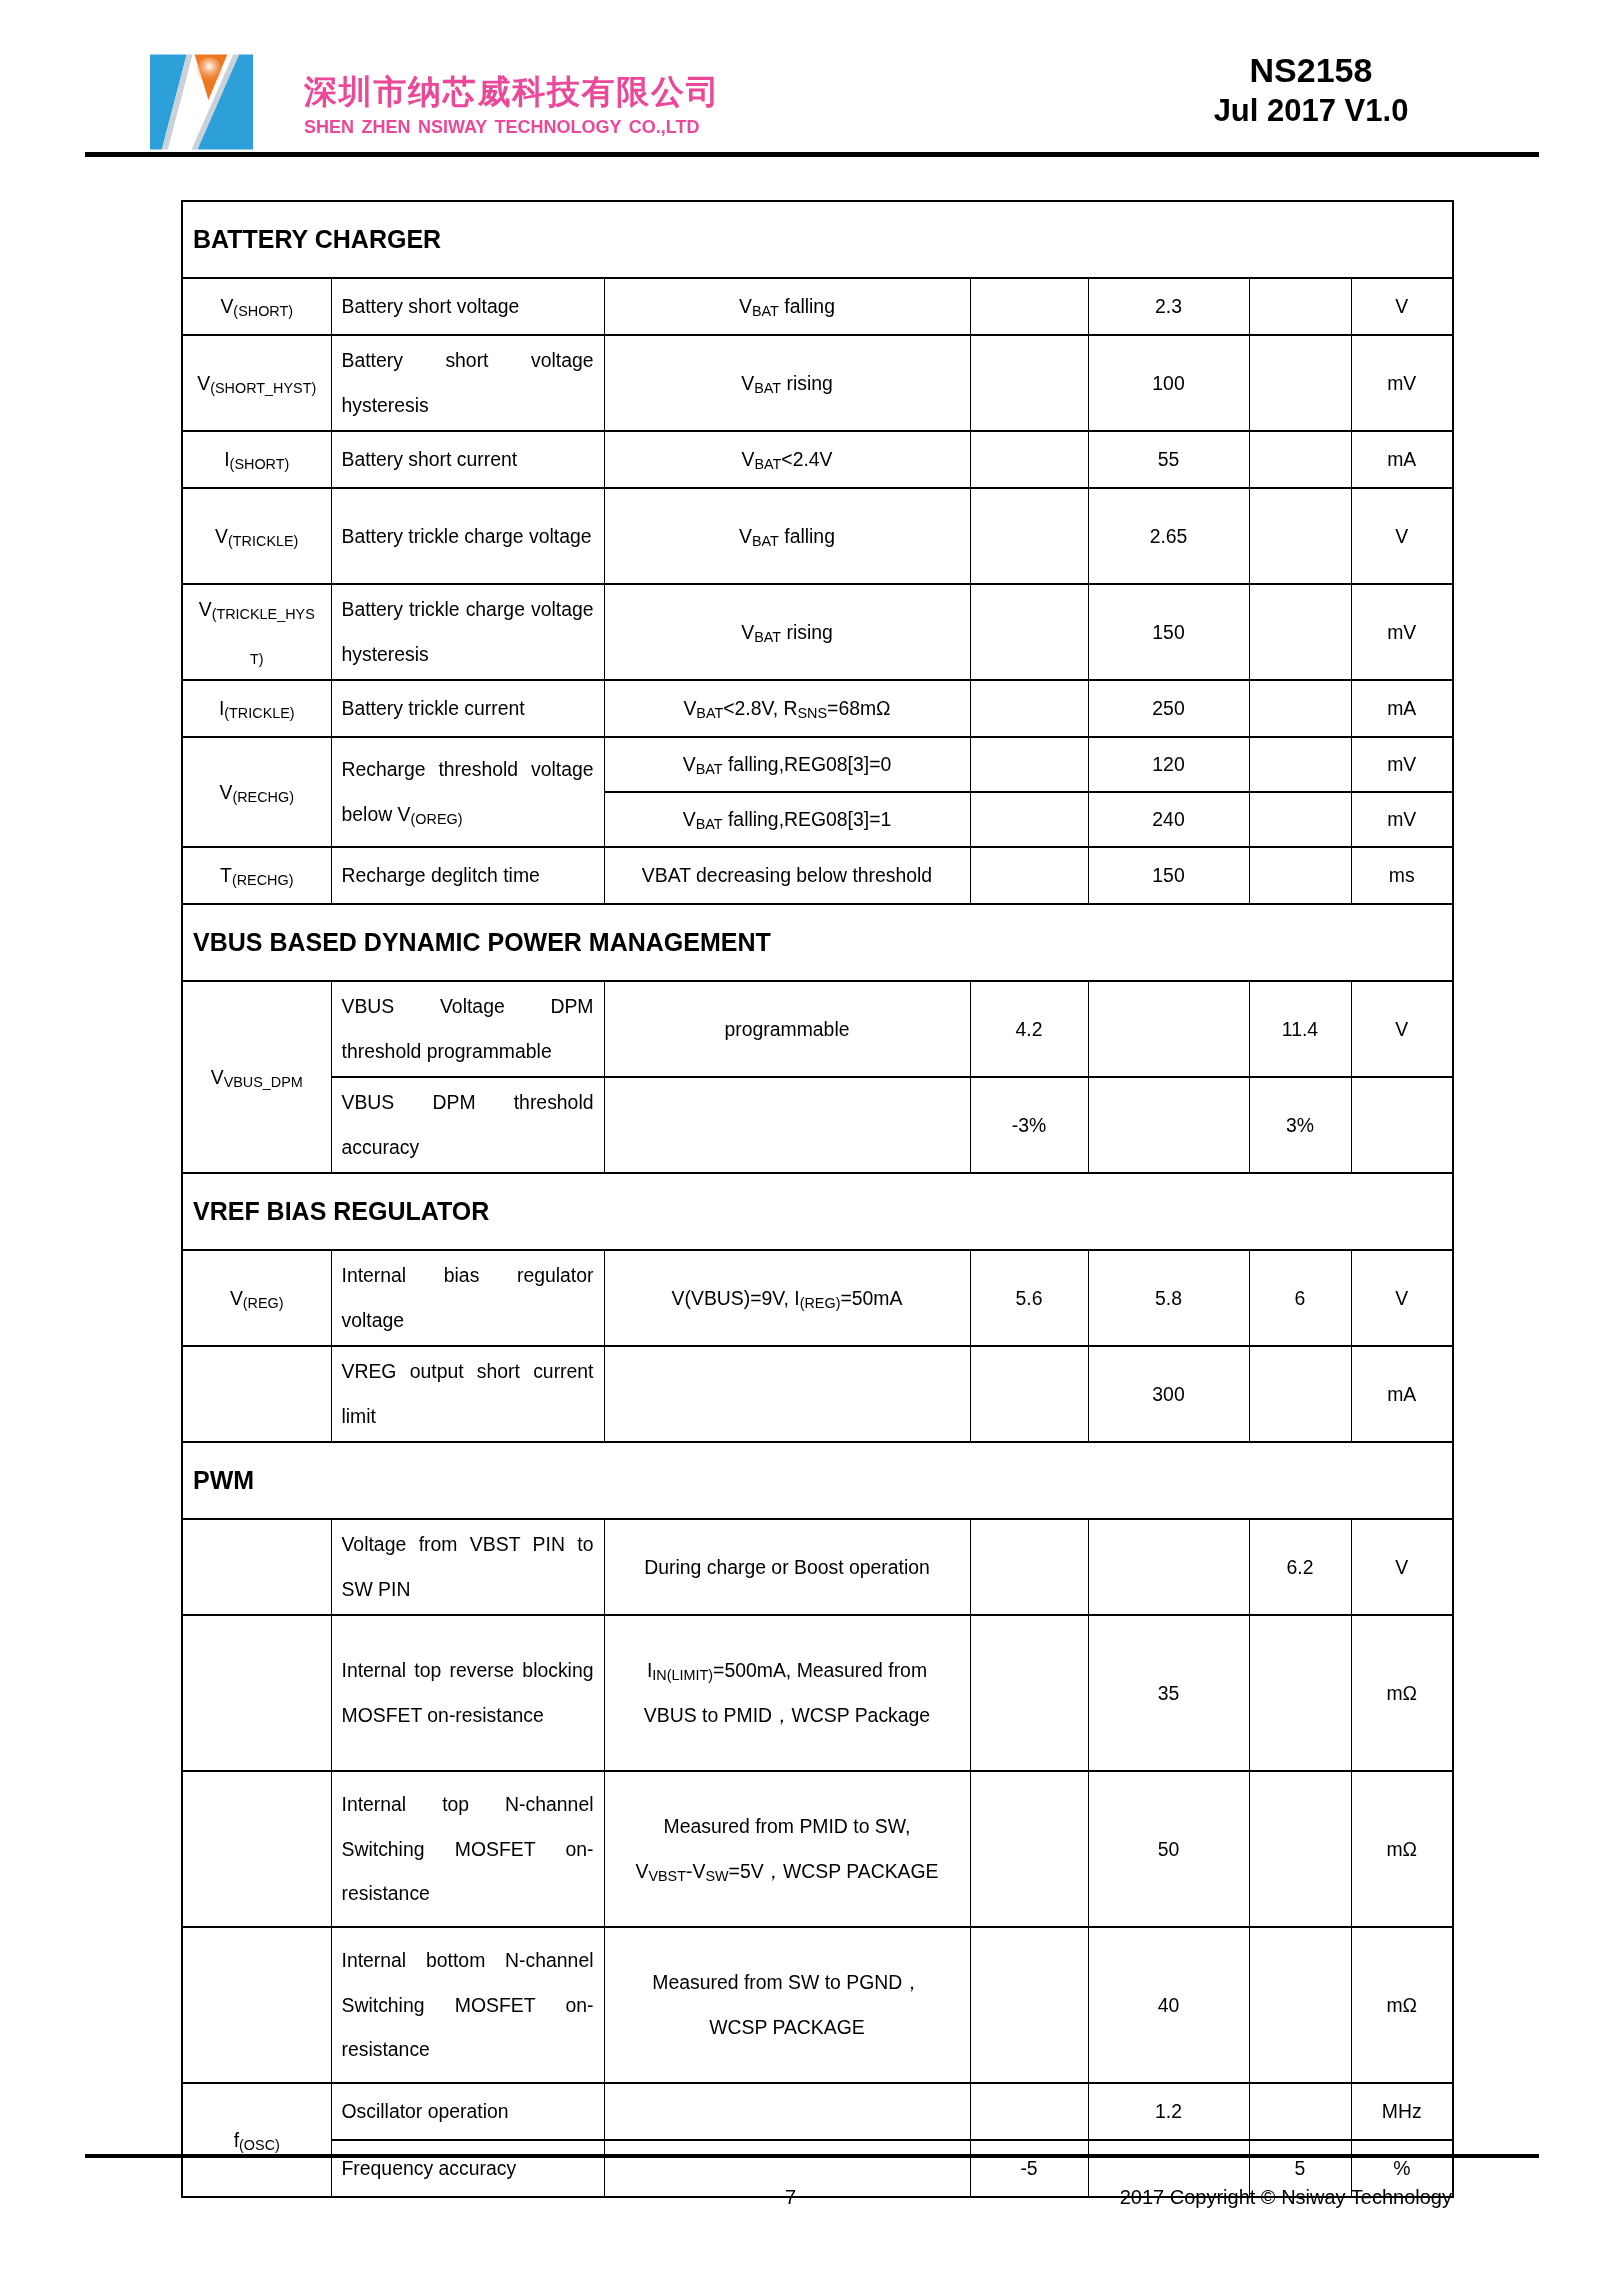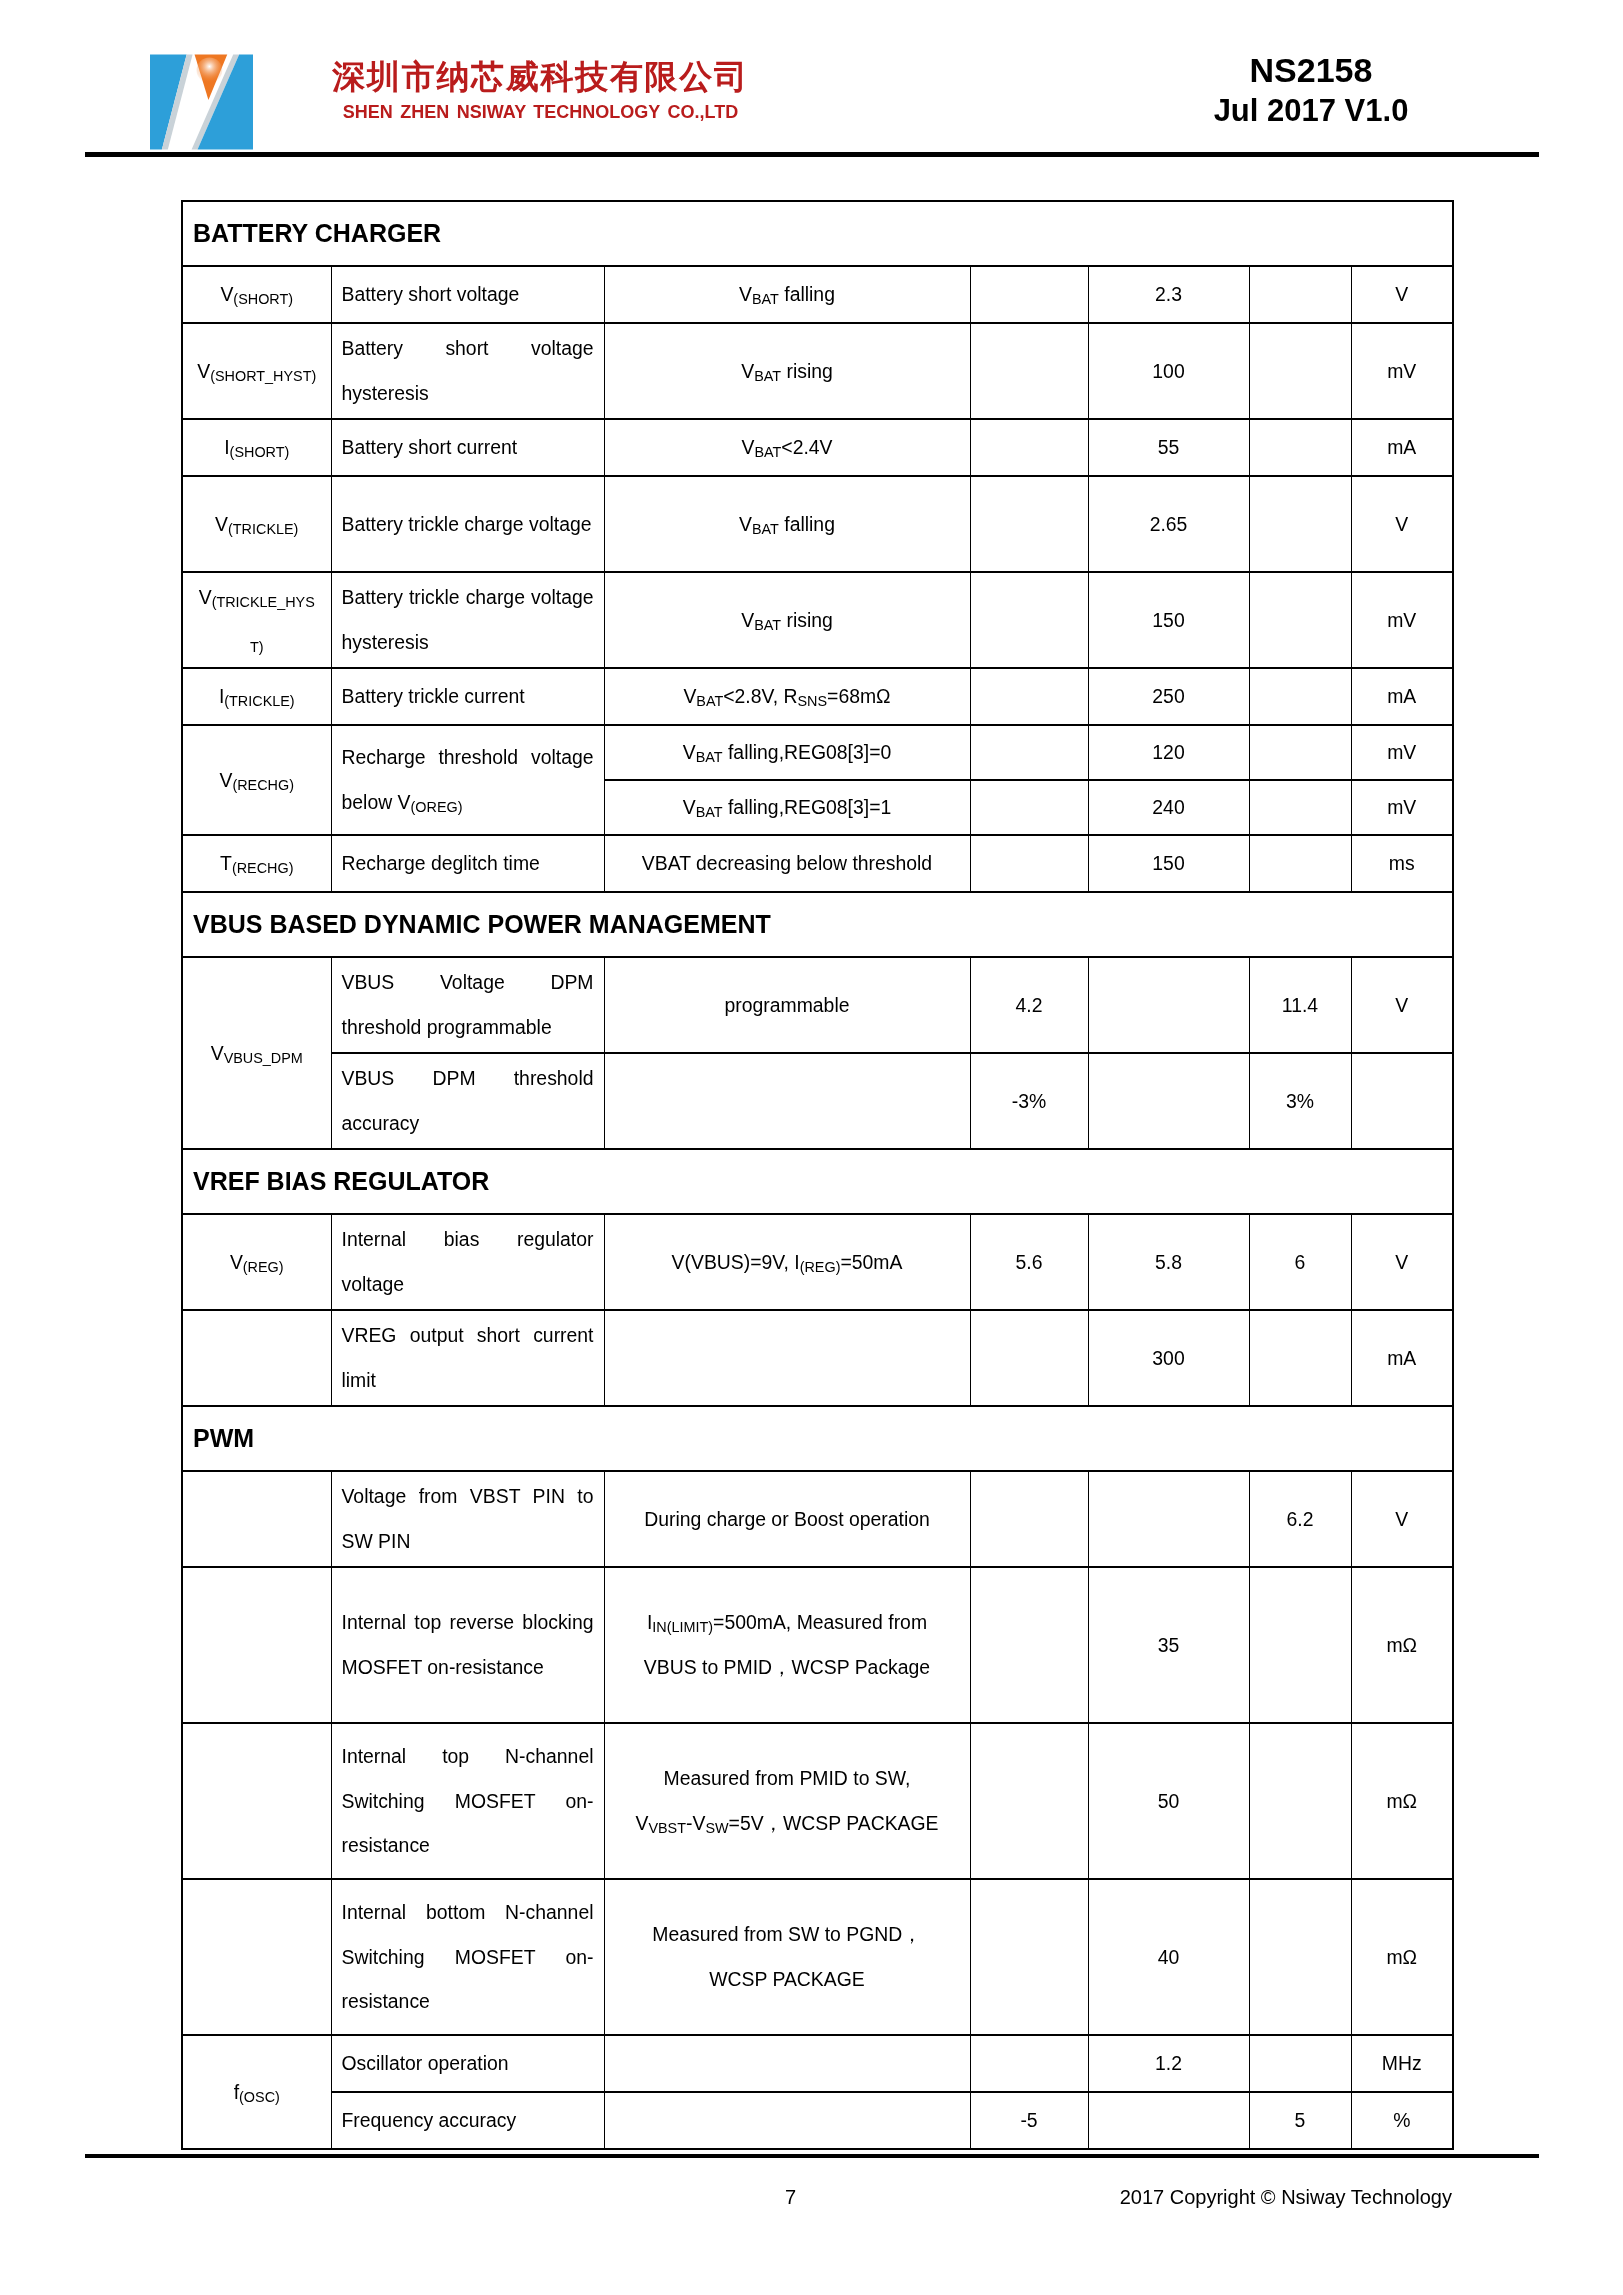--- a/index.html
+++ b/index.html
@@ -6,21 +6,21 @@
   .page{
     position:relative;
     width:1623px;height:2295px;
     background:#ffffff;
     font-family:"Liberation Sans","DejaVu Sans",sans-serif;
     color:#000;
     overflow:hidden;
   }
   
   .hdr-logo{position:absolute;left:150px;top:54px;width:103px;height:96px;}
-  .hdr-company{position:absolute;left:304px;top:57px;width:473px;text-align:center;color:#b91c1c;}
+  .hdr-company{position:absolute;left:304px;top:72px;width:473px;color:#ec4899;}
   .hdr-company .cn{font-size:33px;font-weight:bold;letter-spacing:1.7px;line-height:1.2;}
   .hdr-company .en{font-size:18px;font-weight:bold;word-spacing:2.5px;margin-top:5px;}
   .hdr-part{position:absolute;left:1184px;top:52px;width:254px;text-align:center;}
   .hdr-part .pn{font-size:34px;font-weight:bold;line-height:1.1;}
   .hdr-part .rev{font-size:31px;font-weight:bold;margin-top:3.4px;text-align:center;}
   .hdr-rule{position:absolute;left:85px;top:152px;width:1454px;height:5px;background:#000;}
   
   .table-wrap{position:absolute;left:181px;top:200px;width:1272px;}
   table.etable{
     width:100%;
@@ -42,21 +42,21 @@
   td.sec{
     font-size:25px;font-weight:bold;
     text-align:left;padding-left:13.5px;line-height:1.2;
   }
   td.sym{text-align:center;padding:1.7px 5px;line-height:1.9;}
   td.param{text-align:justify;text-align-last:left;}
   td.cond{text-align:center;}
   td.num{text-align:center;padding:1.7px 3.4px;}
   td.unit{text-align:center;padding:1.7px 3.4px;}
   .sub{font-size:14.4px;vertical-align:-3.4px;}
-  tr.rh-sec{height:65px;}
+  tr.rh-sec{height:77px;}
   tr.rh-s{height:57px;}
   tr.rh-m{height:96px;}
   tr.rh-l{height:156px;}
   tr.rh-sub{height:55px;}
   tr.rh-dpm{height:96px;}
   
   .ftr-rule{position:absolute;left:85px;top:2154px;width:1454px;height:4.2px;background:#000;}
   .ftr-page{position:absolute;left:761px;top:2186px;width:59px;text-align:center;font-size:20px;}
   .ftr-copy{position:absolute;left:991px;top:2186px;width:461px;text-align:right;font-size:20px;}
 </style>

